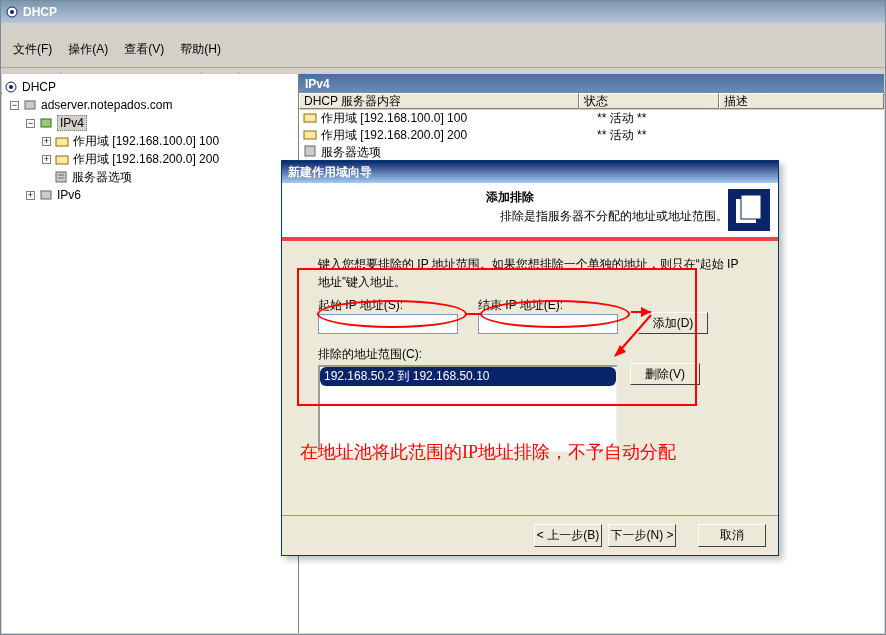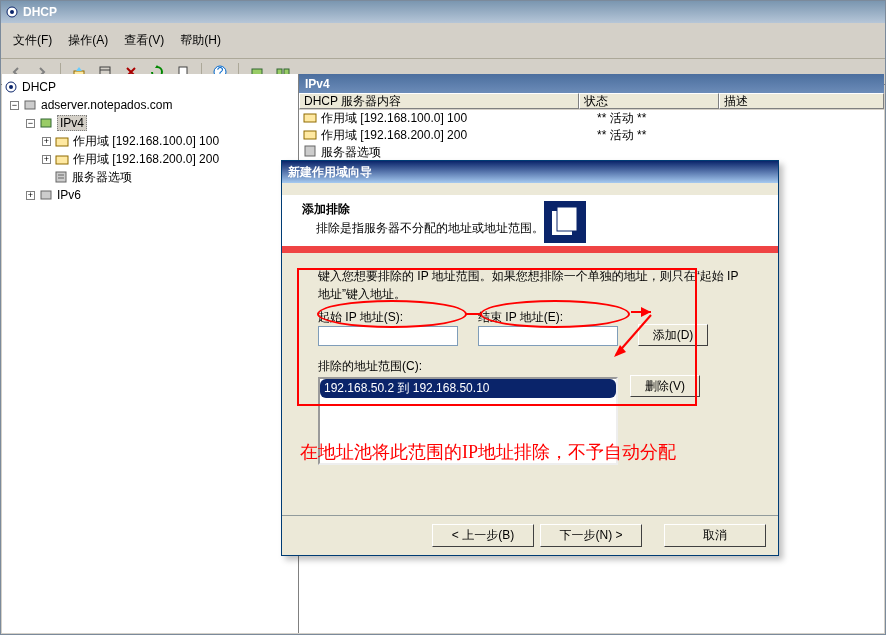--- a/index.html
+++ b/index.html
@@ -3,21 +3,21 @@
 <meta charset="utf-8">
 <style>
   * { box-sizing: border-box; margin: 0; padding: 0; font-family: "Microsoft YaHei", SimSun, Arial, sans-serif; font-size: 12px; }
   body { background: #fff; }
   .container { width: 886px; height: 635px; position: relative; background: #0f172a; }
 
   
   .mmc-window { position: absolute; left: 0; top: 0; width: 886px; height: 635px; border: 1px solid #7b8a9b; background: #d4d0c8; }
   .mmc-titlebar { height: 22px; background: linear-gradient(#7a96b0, #b6c6d8); display:flex; align-items:center; padding-left:4px; gap:4px; color:#fff; font-weight:bold; }
   .mmc-titlebar .icon-slot { display:inline-flex; }
-  .mmc-menu { height: 36px; background:#d4d0c8; display:flex; align-items:center; padding-left:4px; gap:0; border-bottom:1px solid #aca899;}
+  .mmc-menu { height: 36px; background:#d4d0c8; display:flex; align-items:center; padding-left:4px; gap:0; border-bottom:1px solid #aca899;margin-top:9px;}
   .mmc-menu span { padding: 2px 8px; cursor:default; }
   .mmc-toolbar { height: 26px; background:#d4d0c8; display:flex; align-items:center; padding-left:4px; gap:4px; border-bottom:1px solid #808080;}
   .mmc-toolbar .tbtn { width:22px; height:20px; display:inline-flex; align-items:center; justify-content:center; border:1px solid transparent; }
   .mmc-toolbar .sep { width:1px; height:18px; background:#aca899; margin:0 3px;}
 
   .work-area { position:absolute; top:73px; left:1px; right:1px; bottom:1px; display:flex; background:#fff; }
   .tree-pane { width: 297px; border-right:1px solid #808080; background:#fff; padding:4px 2px; overflow:hidden; }
   .tree-row { display:flex; align-items:center; height:18px; white-space:nowrap; }
   .tree-row .expander { width:9px; height:9px; border:1px solid #808080; display:inline-flex; align-items:center; justify-content:center; font-size:9px; line-height:1; margin-right:4px; background:#fff; color:#000; }
   .tree-row .tlabel { margin-left:4px; }
@@ -28,35 +28,35 @@
   .list-headers { display:flex; height:17px; background:#d4d0c8; border-bottom:1px solid #d4d0c8; }
   .list-headers .col { border-right:1px solid #808080; padding-left:4px; display:flex; align-items:center; background:#ece9d8; border-top:1px solid #fff; border-left:1px solid #fff; border-bottom:1px solid #808080; }
   .col-name{ width:280px; } .col-status{ width:140px;} .col-desc{ flex:1; border-right:none;}
   .list-body { flex:1; background:#fff; }
   .list-row { display:flex; height:17px; align-items:center; padding-left:4px; gap:4px; }
   .list-row .c1{ width:272px; } .list-row .c2{ width:140px; } .list-row .c3{}
 
   
   .wizard { position:absolute; left:281px; top:160px; width:498px; height:396px; background:#ece9d8; border:1px solid #003c74; box-shadow: 4px 4px 6px rgba(0,0,0,0.25); }
   .wiz-title { height:22px; background:linear-gradient(#0a246a, #a6caf0); color:#fff; font-weight:bold; display:flex; align-items:center; padding-left:6px; }
-  .wiz-header { height:58px; background:#fff; border-bottom:7px solid #ef4444; display:flex; justify-content:flex-start; padding:6px 8px 6px 20px;margin-top:12px; }
+  .wiz-header { height:58px; background:#fff; border-bottom:4px solid #ef4444; display:flex; justify-content:flex-end; padding:6px 8px 6px 20px; }
   .wiz-header .h-text .h-title { font-weight:bold; margin-bottom:2px; }
   .wiz-header .h-text .h-sub { margin-left:14px; }
   .wiz-header .h-icon { width:42px; height:42px; background:#0a246a; display:flex; align-items:center; justify-content:center; }
   .wiz-body { padding: 14px 30px 0 36px; position:relative; height:275px; }
   .wiz-body .instr { margin-bottom:6px; line-height:1.5; }
   .field-row { display:flex; gap:20px; margin-top:4px; }
   .field-col { display:flex; flex-direction:column; }
   .ip-input { width:140px; height:20px; border:1px solid #7f9db9; background:#fff; padding-left:4px; }
   .btn { width:70px; height:22px; background:#ece9d8; border-top:1px solid #fff; border-left:1px solid #fff; border-right:1px solid #404040; border-bottom:1px solid #404040; cursor:default; }
   .listbox { width:300px; height:88px; background:#fff; border:2px inset #eee; margin-top:2px; overflow:auto;}
   .listbox .sel { background:#0a246a; color:#fff; padding:1px 4px;border-radius:6px; }
   .wiz-footer { position:absolute; bottom:0; left:0; right:0; height:40px; border-top:1px solid #919b9c; display:flex; align-items:center; justify-content:flex-end; gap:6px; padding-right:12px; }
 
-  .btn-wide { width:102px; height:23px; background:#ece9d8; border-top:1px solid #fff; border-left:1px solid #fff; border-right:1px solid #404040; border-bottom:1px solid #404040; }
+  .btn-wide { width:68px; height:23px; background:#ece9d8; border-top:1px solid #fff; border-left:1px solid #fff; border-right:1px solid #404040; border-bottom:1px solid #404040; }
 
   
   .anno { position:absolute; pointer-events:none; }
   .red-box { border:2px solid red; }
   .ellipse { border:2px solid red; border-radius:50%; }
   .arrow-line { stroke:red; stroke-width:2; fill:none; }
   .arrow-head { fill:red; }
   .anno-text { color:#ff0000; font-size:18px; font-family: SimSun, serif; }
 </style>
 </head>

